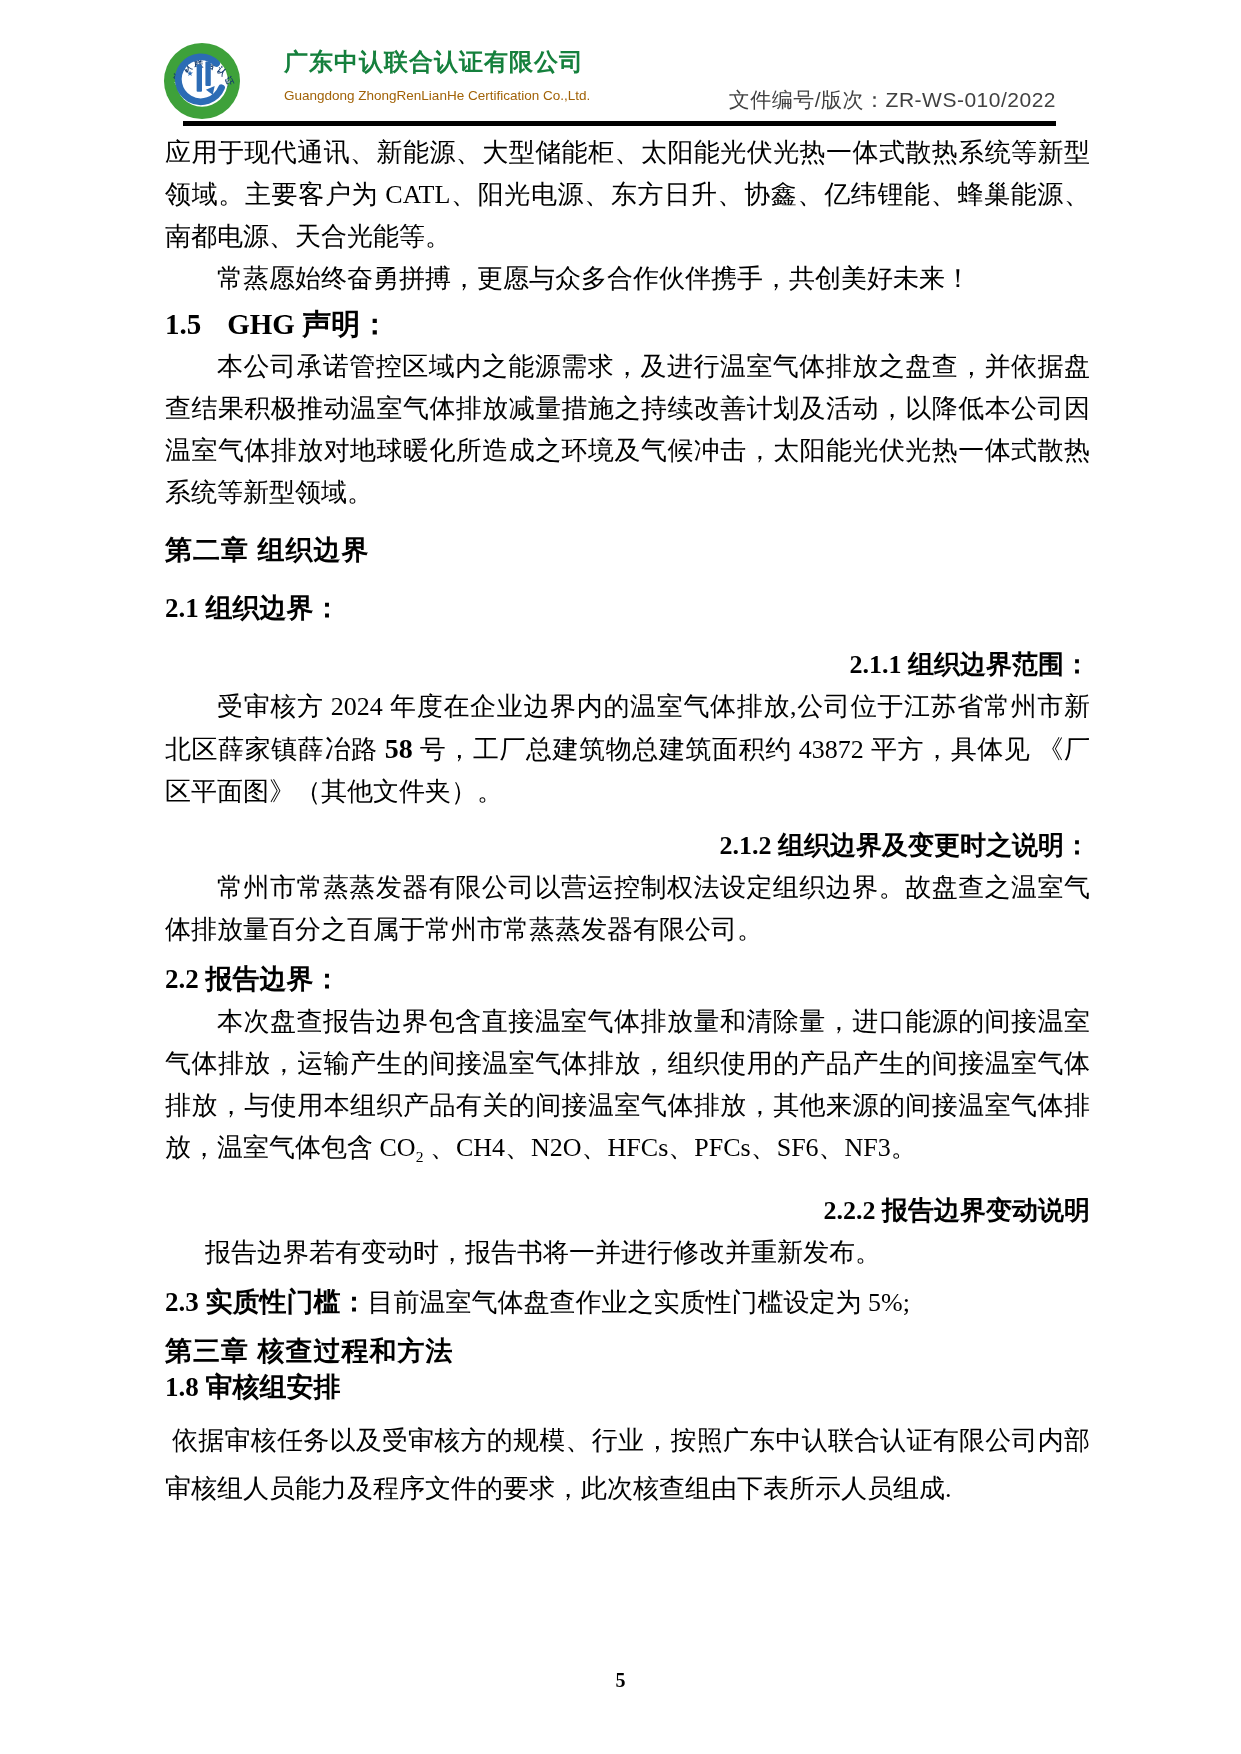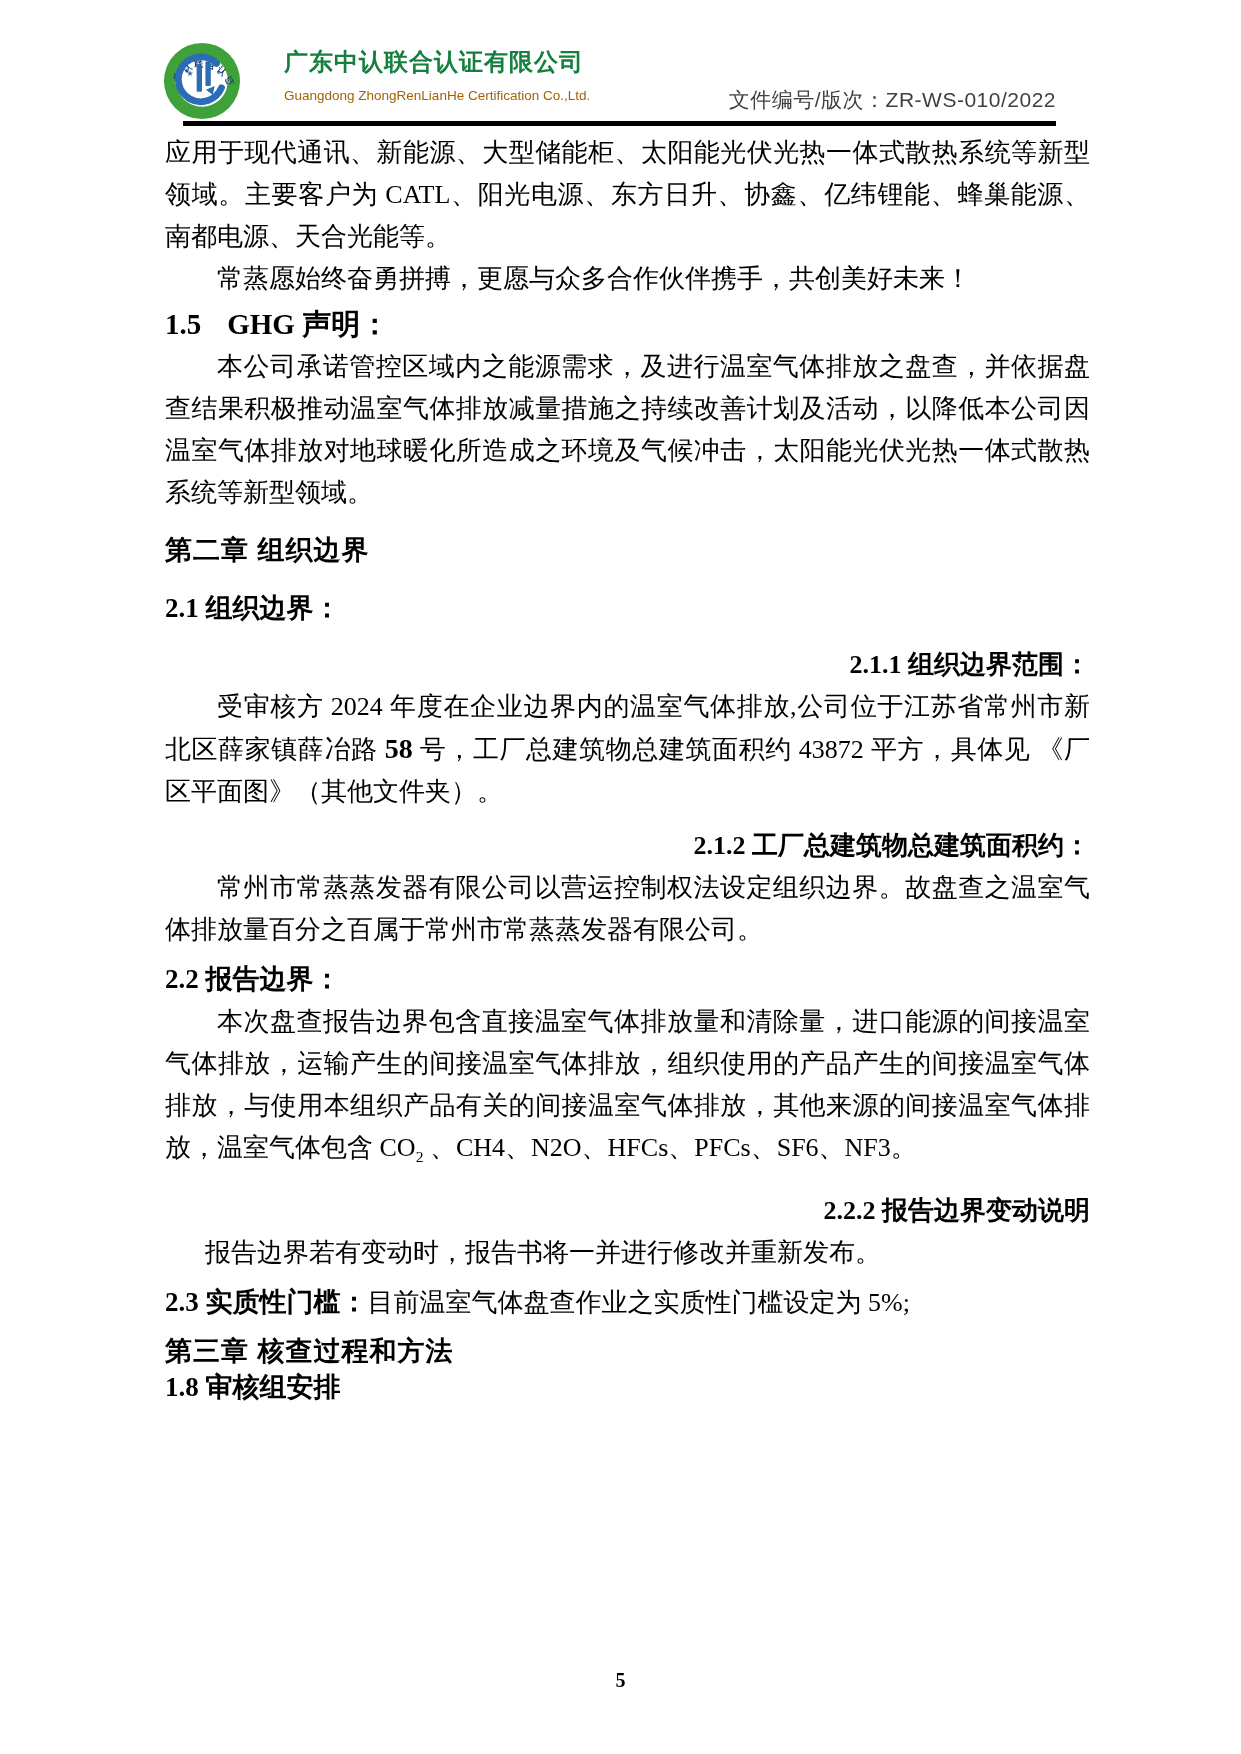--- a/index.html
+++ b/index.html
@@ -112,37 +112,38 @@
     <p class="para indent">本公司承诺管控区域内之能源需求，及进行温室气体排放之盘查，并依据盘查结果积极推动温室气体排放减量措施之持续改善计划及活动，以降低本公司因温室气体排放对地球暖化所造成之环境及气候冲击，太阳能光伏光热一体式散热系统等新型领域。</p>
 
     <h2 class="chapter gap-lg">第二章 组织边界</h2>
 
     <h3 class="section gap-lg">2.1 组织边界：</h3>
 
     <h4 class="subsection gap-lg">2.1.1 组织边界范围：</h4>
 
     <p class="para indent"><span>受审核方 2024 年度在企业边界内的温室气体排放,公司位于江苏省常州市新北区薛家镇薛冶路 </span><span class="bold-num">58</span><span> 号，工厂总建筑物总建筑面积约 43872 平方，具体见 《厂区平面图》（其他文件夹）。</span></p>
 
-    <h4 class="subsection">2.1.2 工厂总建筑物总建筑面积约：</h4>
+    <h4 class="subsection">2.1.2 组织边界及变更时之说明：</h4>
 
     <p class="para indent">常州市常蒸蒸发器有限公司以营运控制权法设定组织边界。故盘查之温室气体排放量百分之百属于常州市常蒸蒸发器有限公司。</p>
 
     <h3 class="section">2.2 报告边界：</h3>
 
 
     <p class="para indent"><span>本次盘查报告边界包含直接温室气体排放量和清除量，进口能源的间接温室气体排放，运输产生的间接温室气体排放，组织使用的产品产生的间接温室气体排放，与使用本组织产品有关的间接温室气体排放，其他来源的间接温室气体排放，温室气体包含 CO</span><sub class="co2">2</sub><span> 、CH4、N2O、HFCs、PFCs、SF6、NF3。</span></p>
 
     <h4 class="subsection">2.2.2 报告边界变动说明</h4>
 
     <p class="para indent-sm">报告边界若有变动时，报告书将一并进行修改并重新发布。</p>
 
     <h3 class="section"><span class="inline-bold">2.3 实质性门槛：</span><span style="font-weight:normal;font-size:26px;">目前温室气体盘查作业之实质性门槛设定为 5%;</span></h3>
 
     <h2 class="chapter">第三章 核查过程和方法</h2>
 
     <h3 class="section tight-up">1.8 审核组安排</h3>
 
+    <p class="para indent-xs last-para">依据审核任务以及受审核方的规模、行业，按照广东中认联合认证有限公司内部审核组人员能力及程序文件的要求，此次核查组由下表所示人员组成.</p>
 
   </div>
 
   <div class="footer">5</div>
 
 </div>
 
 </body></html>

